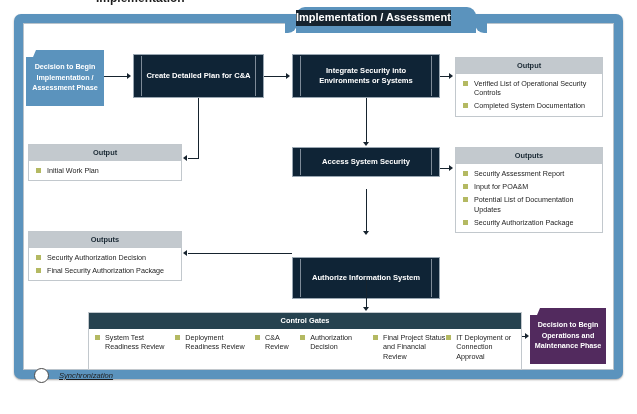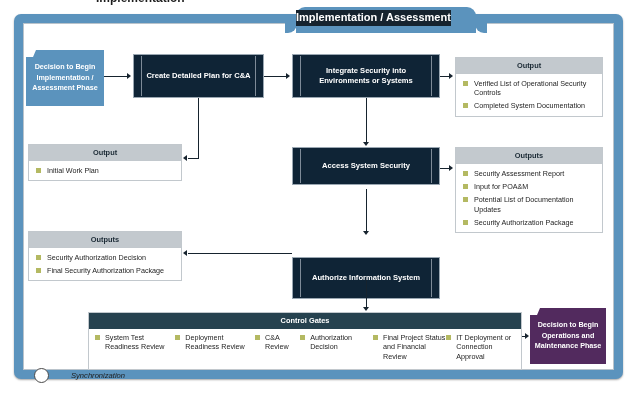--- a/index.html
+++ b/index.html
@@ -102,21 +102,21 @@
     width:5px;height:5px;background:#b4b962;
   }
 
   
   #legend{position:absolute;left:34px;top:368px;display:flex;align-items:center;}
   #legend .circ{
     width:13px;height:13px;border:1.4px solid #4a4a4a;border-radius:50%;
     background:#ffffff;
   }
   #legend .lbl{
-    margin-left:22px;font-size:7.6px;font-style:italic;color:#1d1d1d;
+    margin-left:10px;font-size:7.6px;font-style:italic;color:#1d1d1d;text-decoration:underline;
   }
 
   
   .ln{position:absolute;background:#16232e;}
   .lnh{height:1px;}
   .lnv{width:1px;}
   .arr{position:absolute;width:0;height:0;}
   .arr-r{border-top:3px solid transparent;border-bottom:3px solid transparent;border-left:4.5px solid #16232e;}
   .arr-l{border-top:3px solid transparent;border-bottom:3px solid transparent;border-right:4.5px solid #16232e;}
   .arr-d{border-left:3px solid transparent;border-right:3px solid transparent;border-top:4.5px solid #16232e;}
@@ -169,21 +169,21 @@
 
 <div class="node panel" style="left:28px;top:144px;width:154px;">
   <div class="hd">Output</div>
   <div class="bd">
     <ul>
       <li>Initial Work Plan</li>
     </ul>
   </div>
 </div>
 
-<div class="node process" style="left:292px;top:147px;width:148px;height:38px;">
+<div class="node process" style="left:292px;top:147px;width:148px;height:30px;">
   <span class="bar l"></span>
   <span class="bar r"></span>
   <span class="txt">Access System Security</span>
 </div>
 
 <div class="node panel" style="left:455px;top:147px;width:148px;">
   <div class="hd">Outputs</div>
   <div class="bd">
     <ul>
       <li>Security Assessment Report</li>

